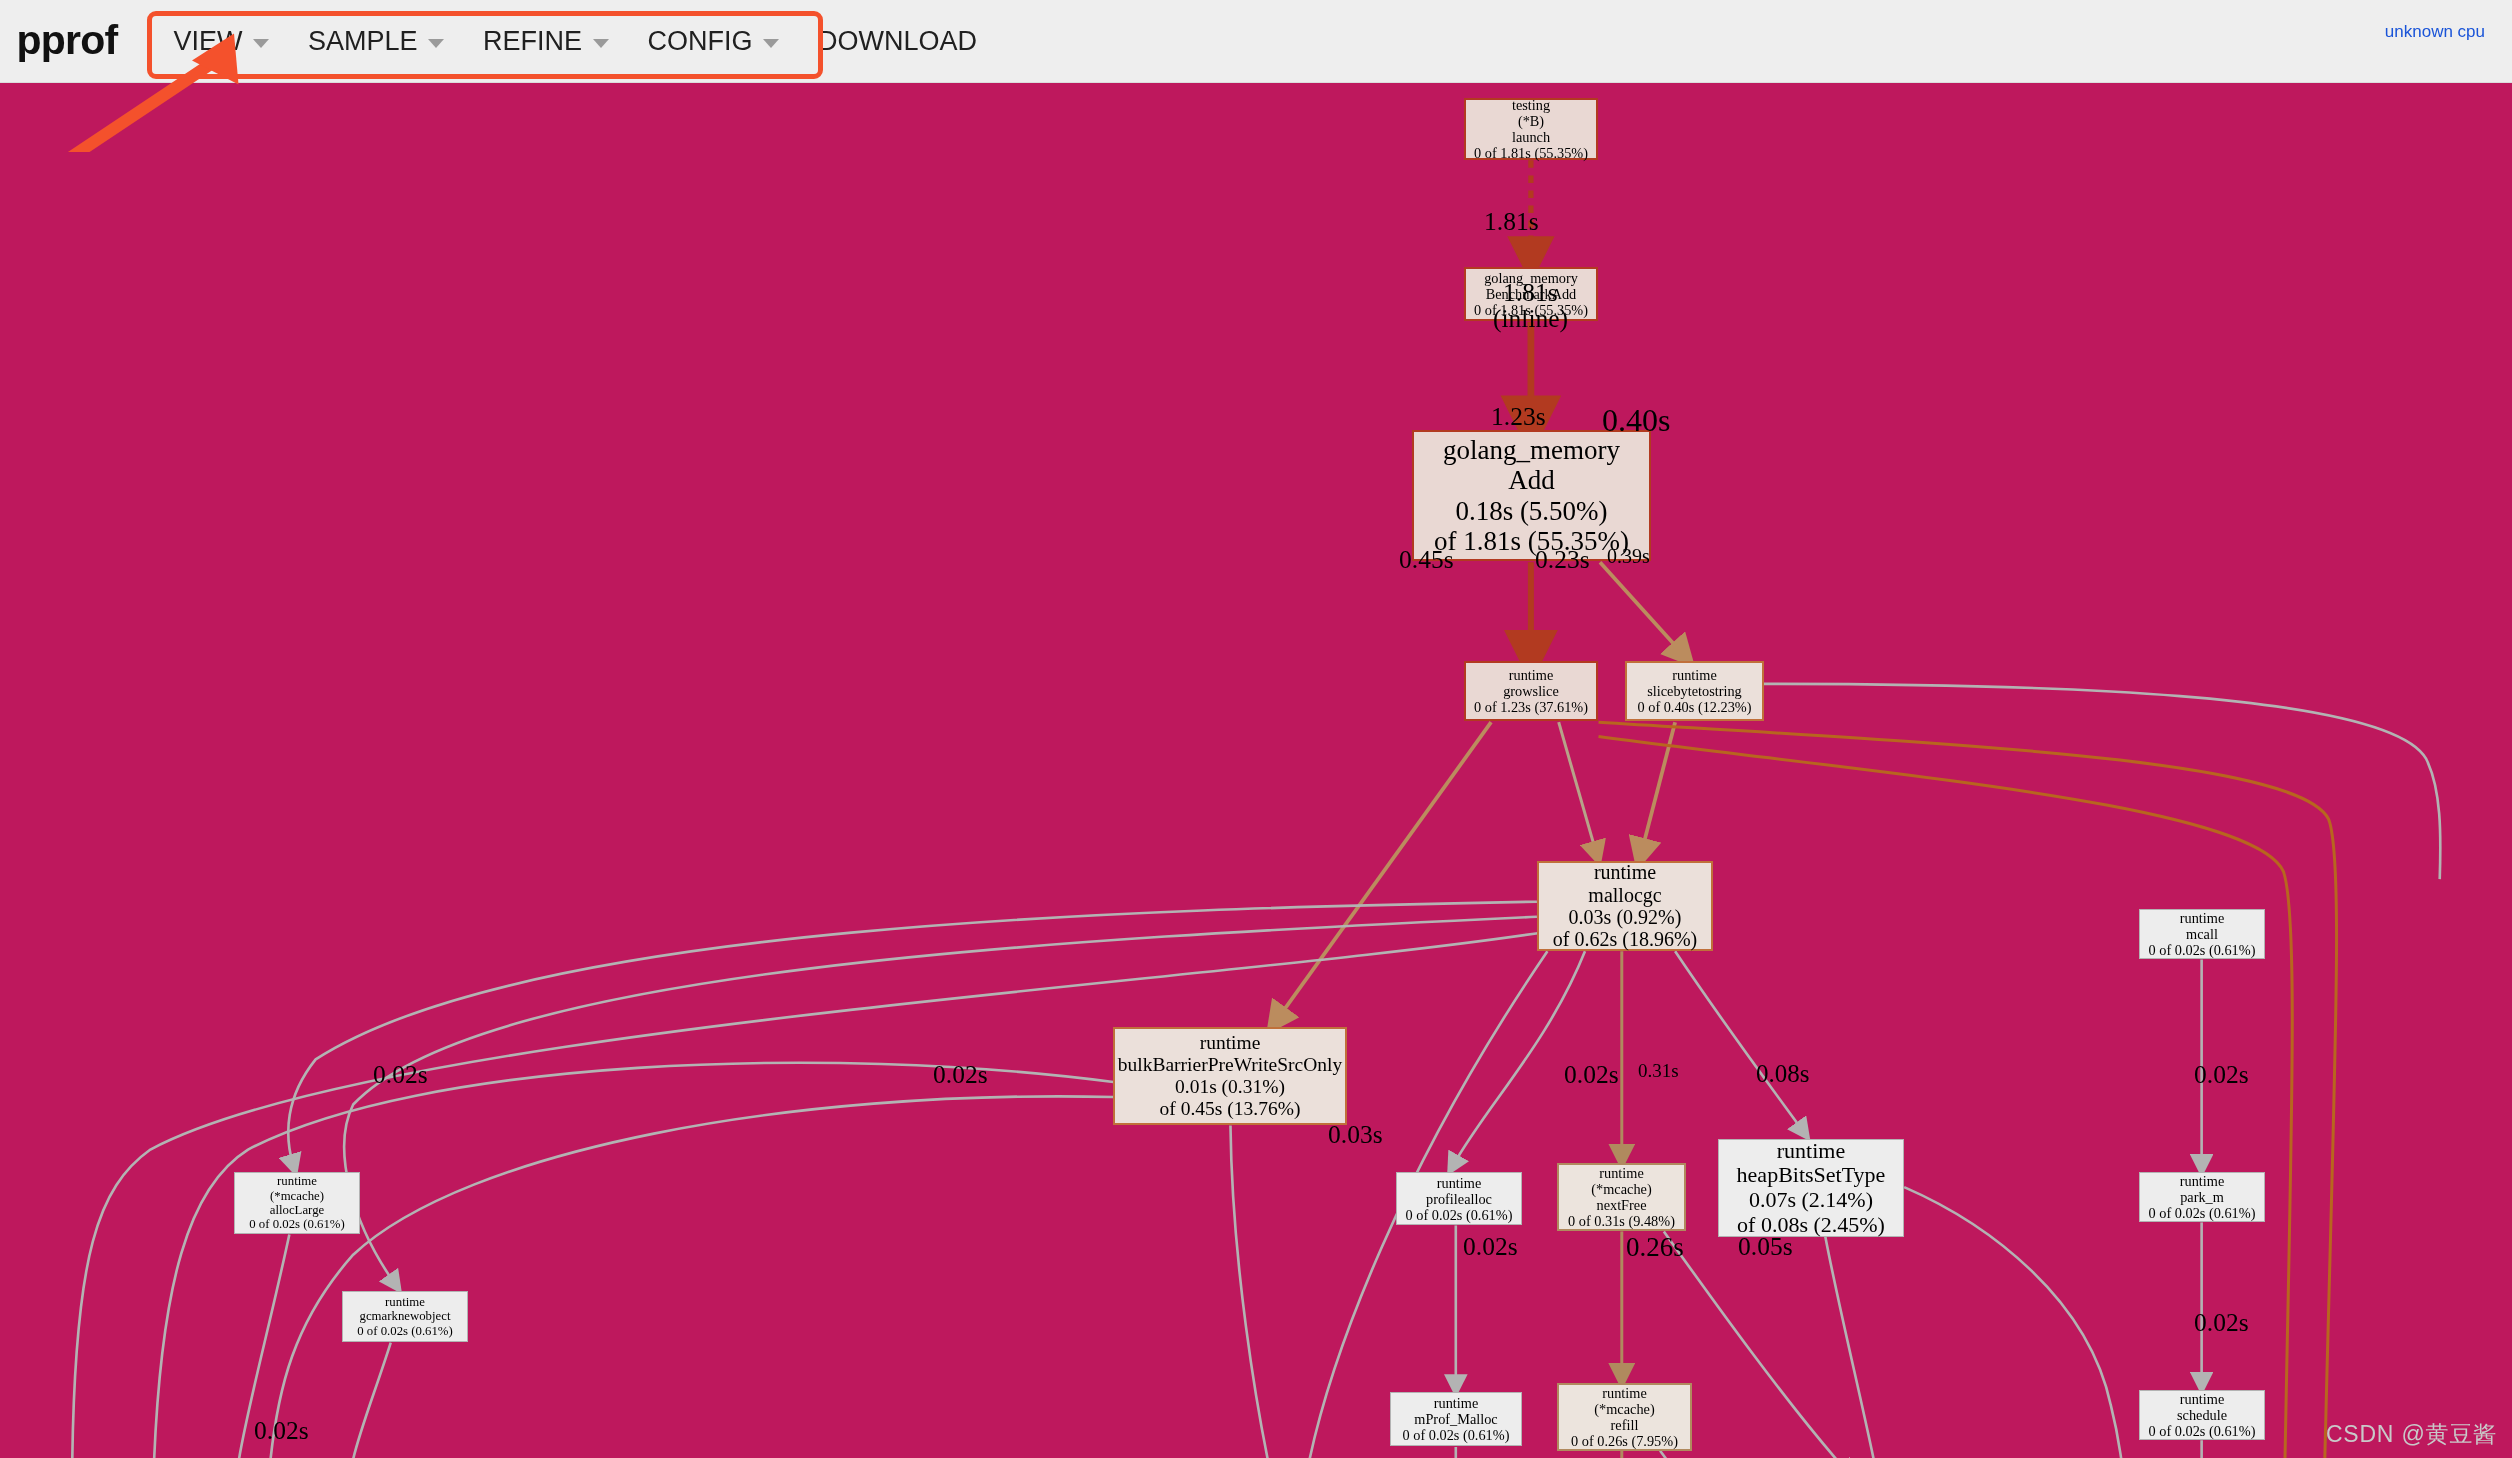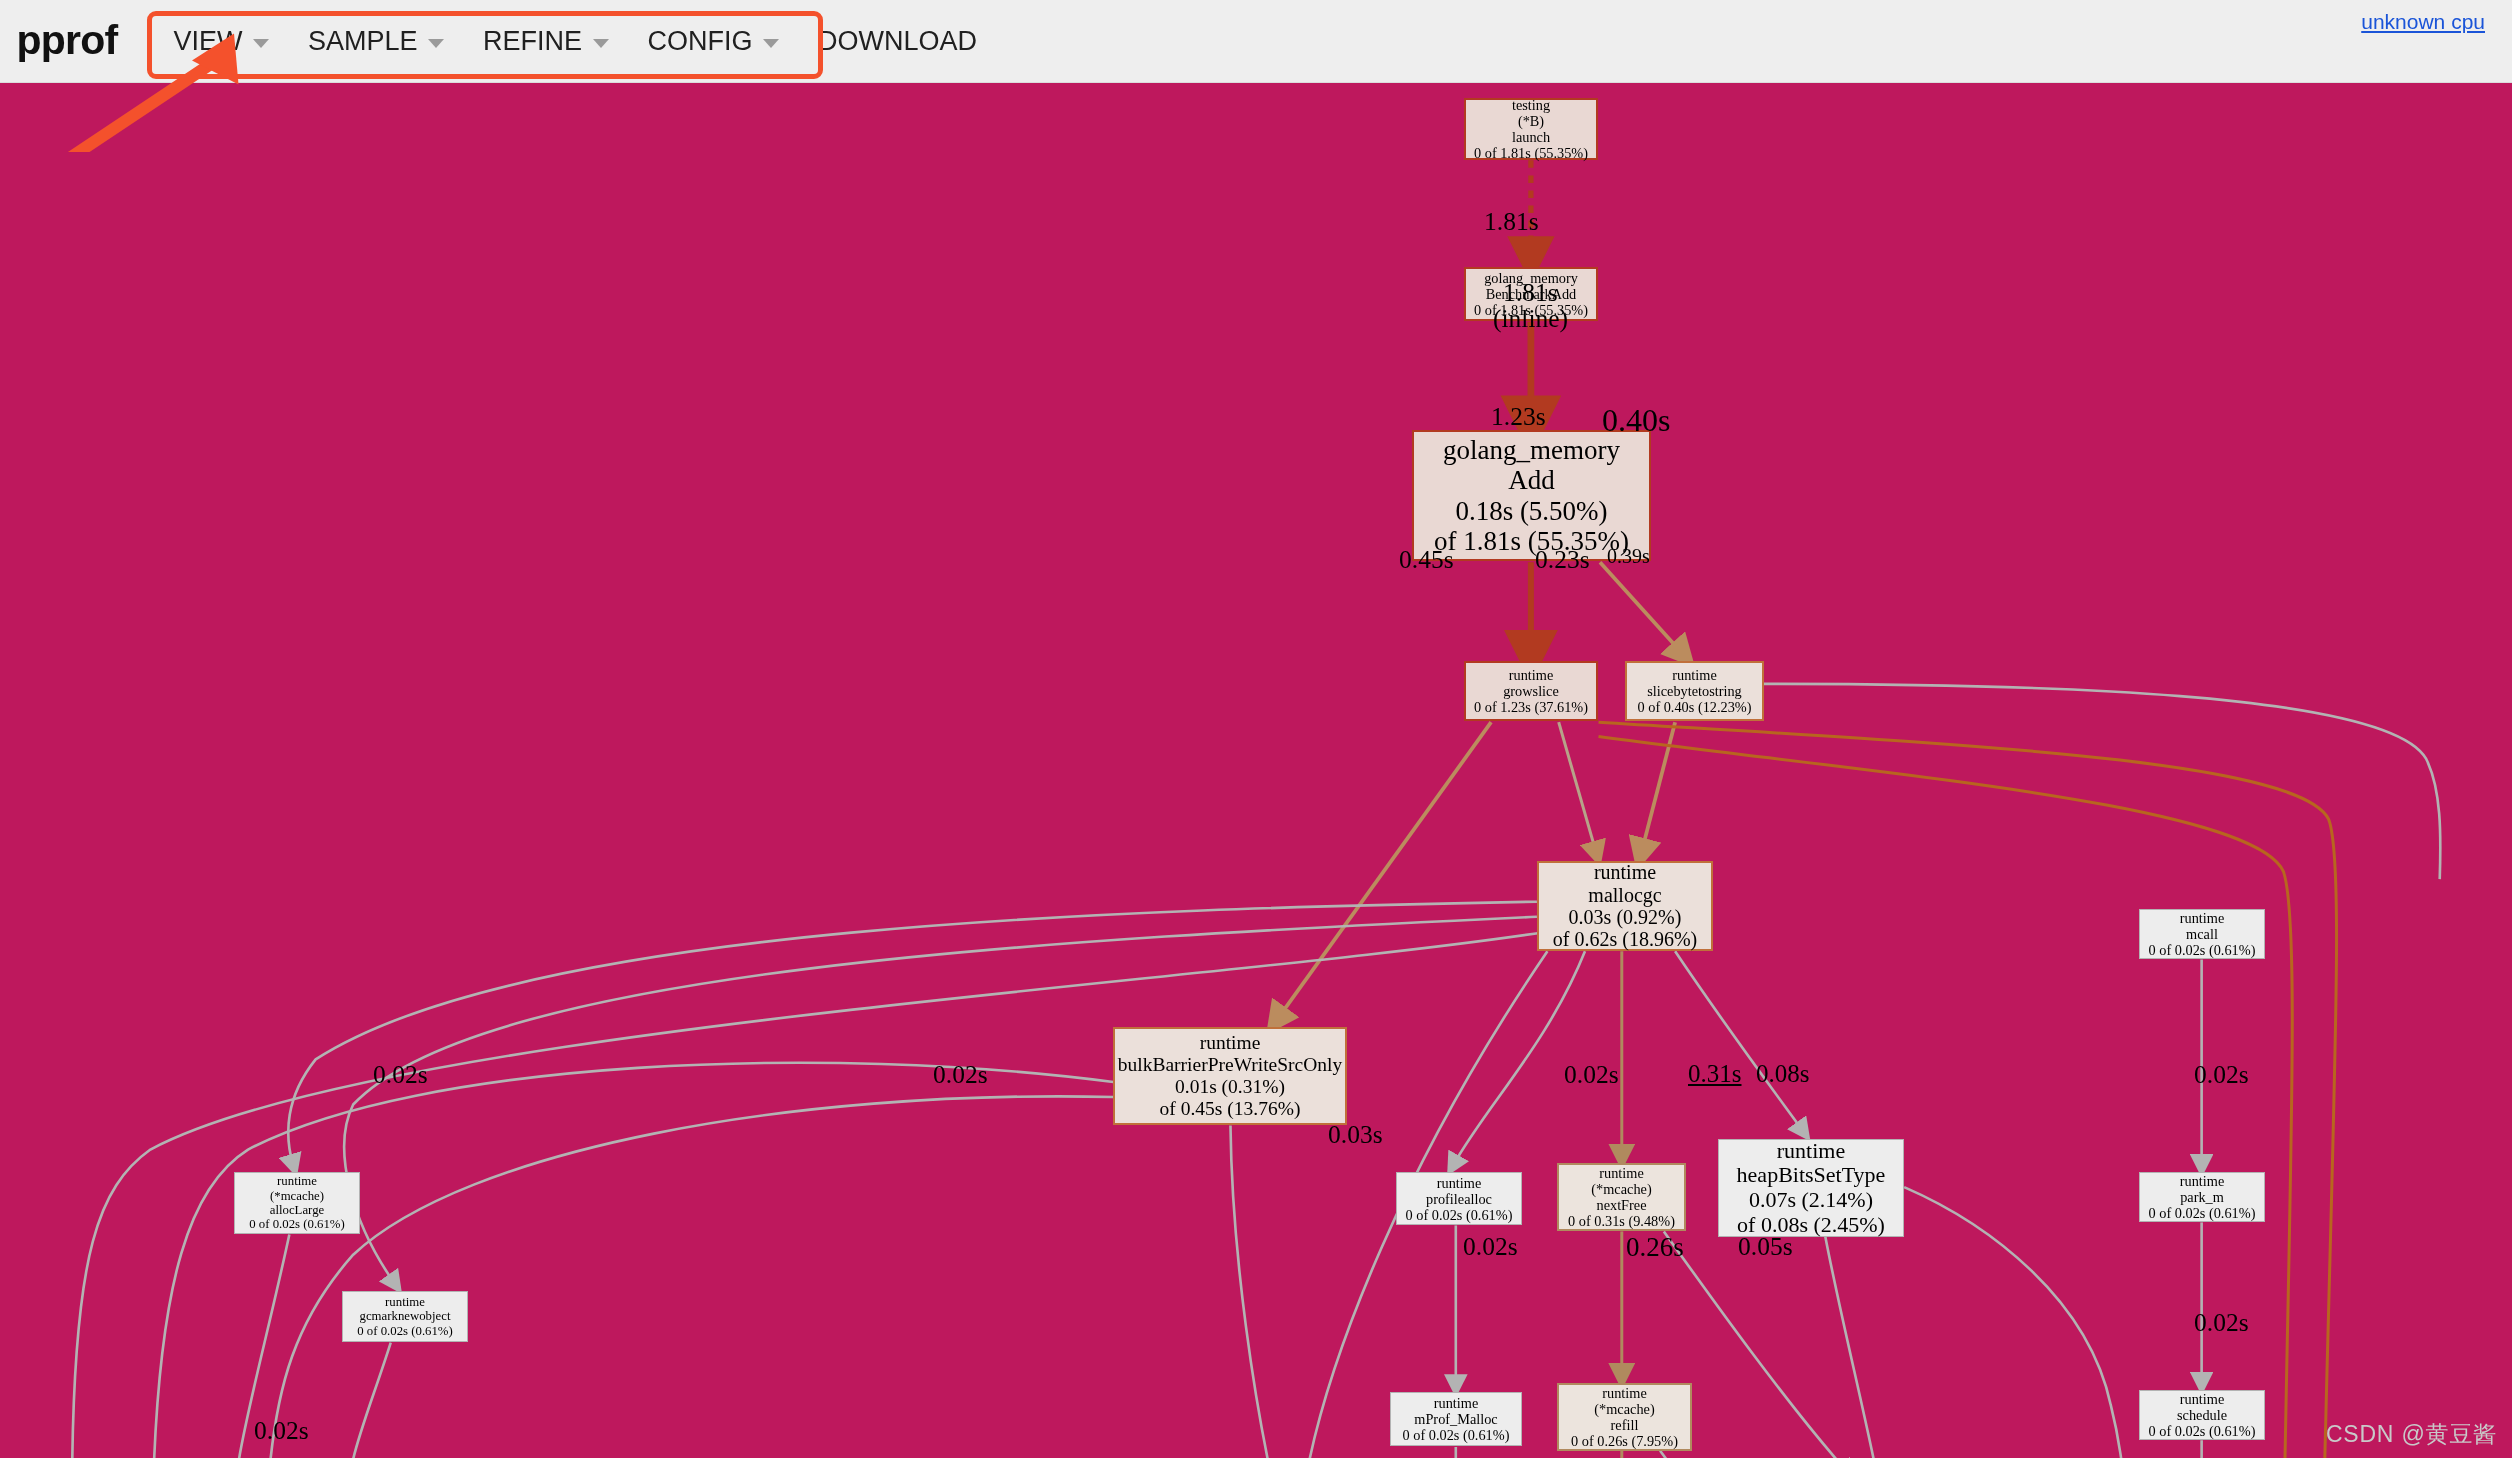--- a/index.html
+++ b/index.html
@@ -44,22 +44,22 @@
     display:flex; align-items:center; padding:0 13.5px; box-sizing:border-box;
   }
   .search-wrap svg { flex:0 0 auto; margin-right:12px; }
   .search-input {
     border:0; outline:0; background:transparent;
     font-size:25.5px; color:#333; width:100%;
     font-family:"Liberation Sans", sans-serif;
   }
   .search-input::placeholder { color:#9b9b9b; }
   .cpu-link {
-    position:absolute; right:27px; top:10px;
-    font-size:21px; color:#1a54d8; text-decoration:underline; cursor:pointer;
+    position:absolute; right:27px; top:22px;
+    font-size:17px; color:#1a54d8; cursor:pointer;
     font-family:"Liberation Sans", sans-serif;
   }
   
   .annot-rect {
     position:absolute; left:147px; top:10.5px; width:676px; height:68px;
     border:5.3px solid #f4512c; border-radius:9px; box-sizing:border-box;
     pointer-events:none;
   }
   .annot-arrow { position:absolute; left:113px; top:60px; pointer-events:none; }
 
@@ -310,21 +310,21 @@
         <div class="elabel" style="left: 1493px; top: 221px; font-size: 25.5px;">(inline)</div>
         <div class="elabel" style="left: 1491px; top: 319px; font-size: 25.5px;">1.23s</div>
         <div class="elabel" style="left: 1602px; top: 319px; font-size: 32px;">0.40s</div>
         <div class="elabel" style="left: 1399px; top: 462px; font-size: 25.5px;">0.45s</div>
         <div class="elabel" style="left: 1535px; top: 462px; font-size: 25.5px;">0.23s</div>
         <div class="elabel" style="left: 1607px; top: 462px; font-size: 20px;">0.39s</div>
         <div class="elabel" style="left: 373px; top: 977px; font-size: 25.5px;">0.02s</div>
         <div class="elabel" style="left: 933px; top: 977px; font-size: 25.5px;">0.02s</div>
         <div class="elabel" style="left: 254px; top: 1333px; font-size: 25.5px;">0.02s</div>
         <div class="elabel" style="left: 1564px; top: 977px; font-size: 25.5px;">0.02s</div>
-        <div class="elabel" style="left: 1688px; top: 977px; font-size: 25px; text-decoration: underline;">0.31s</div>
+        <div class="elabel" style="left: 1638px; top: 977px; font-size: 19px;">0.31s</div>
         <div class="elabel" style="left: 1756px; top: 977px; font-size: 25px;">0.08s</div>
         <div class="elabel" style="left: 1328px; top: 1037px; font-size: 25.5px;">0.03s</div>
         <div class="elabel" style="left: 1463px; top: 1149px; font-size: 25.5px;">0.02s</div>
         <div class="elabel" style="left: 1626px; top: 1149px; font-size: 27px;">0.26s</div>
         <div class="elabel" style="left: 1738px; top: 1149px; font-size: 25.5px;">0.05s</div>
         <div class="elabel" style="left: 2194px; top: 977px; font-size: 25.5px;">0.02s</div>
         <div class="elabel" style="left: 2194px; top: 1225px; font-size: 25.5px;">0.02s</div>
       </div>
   </div>
 

